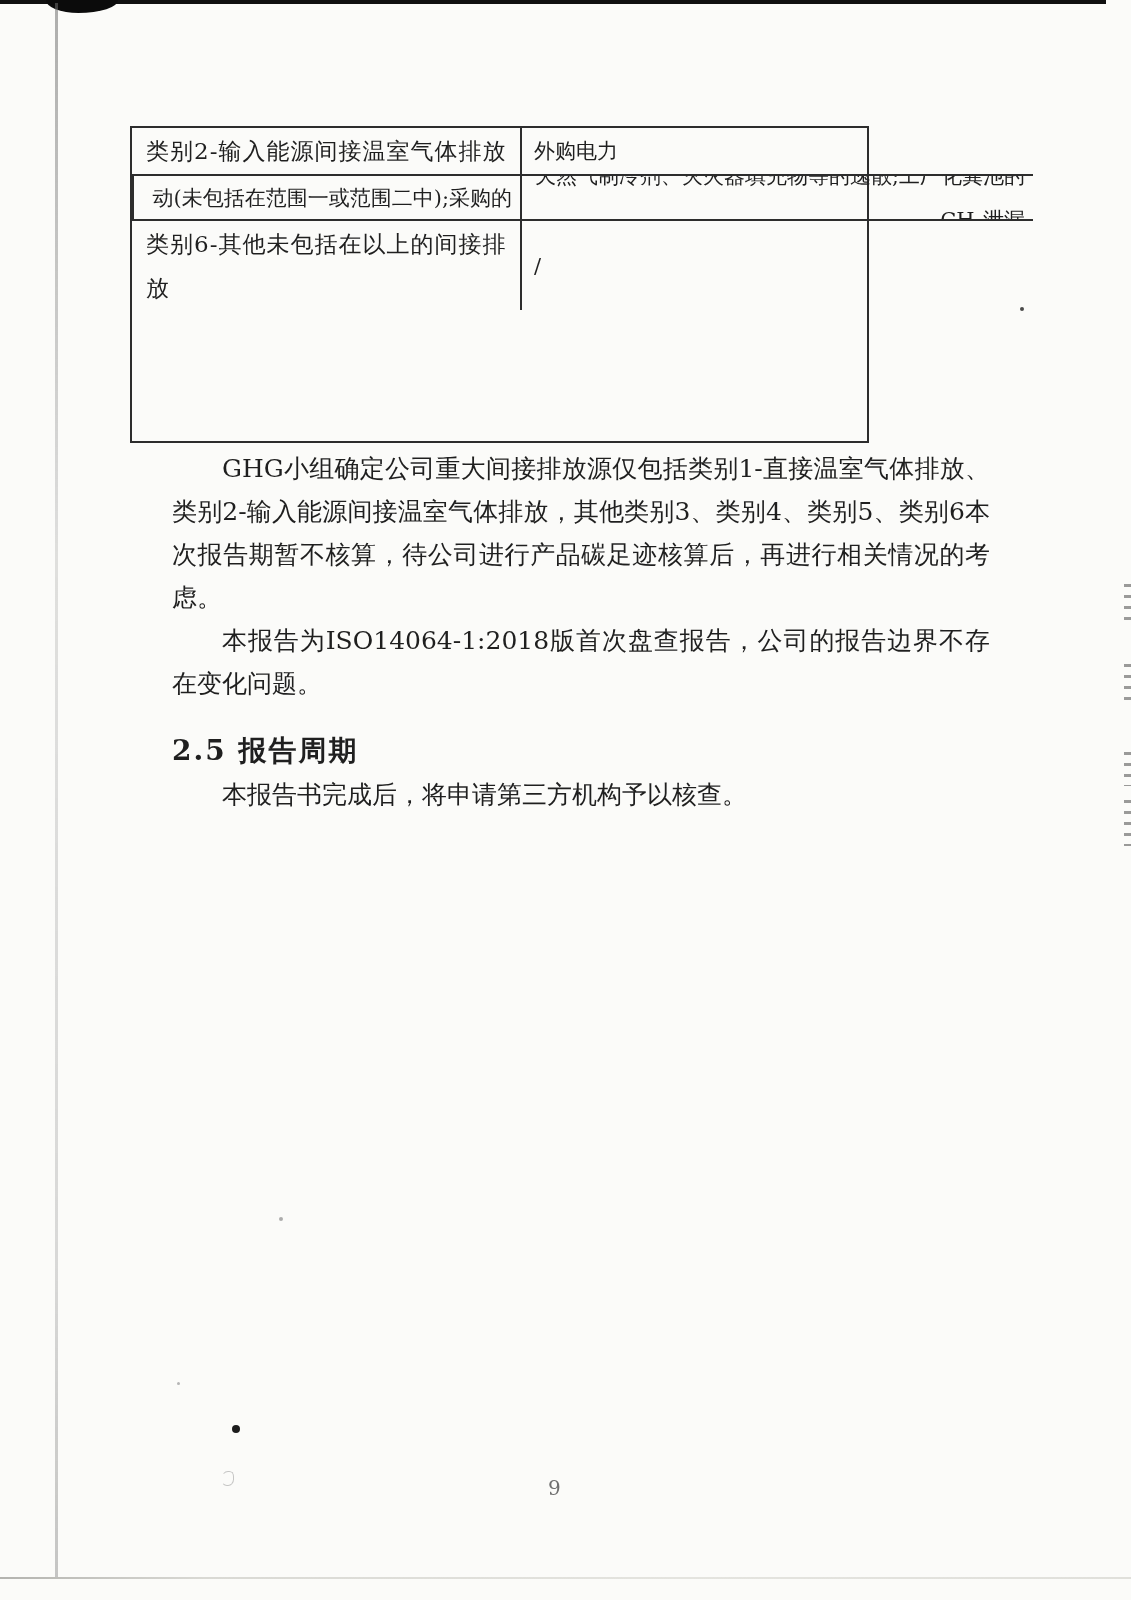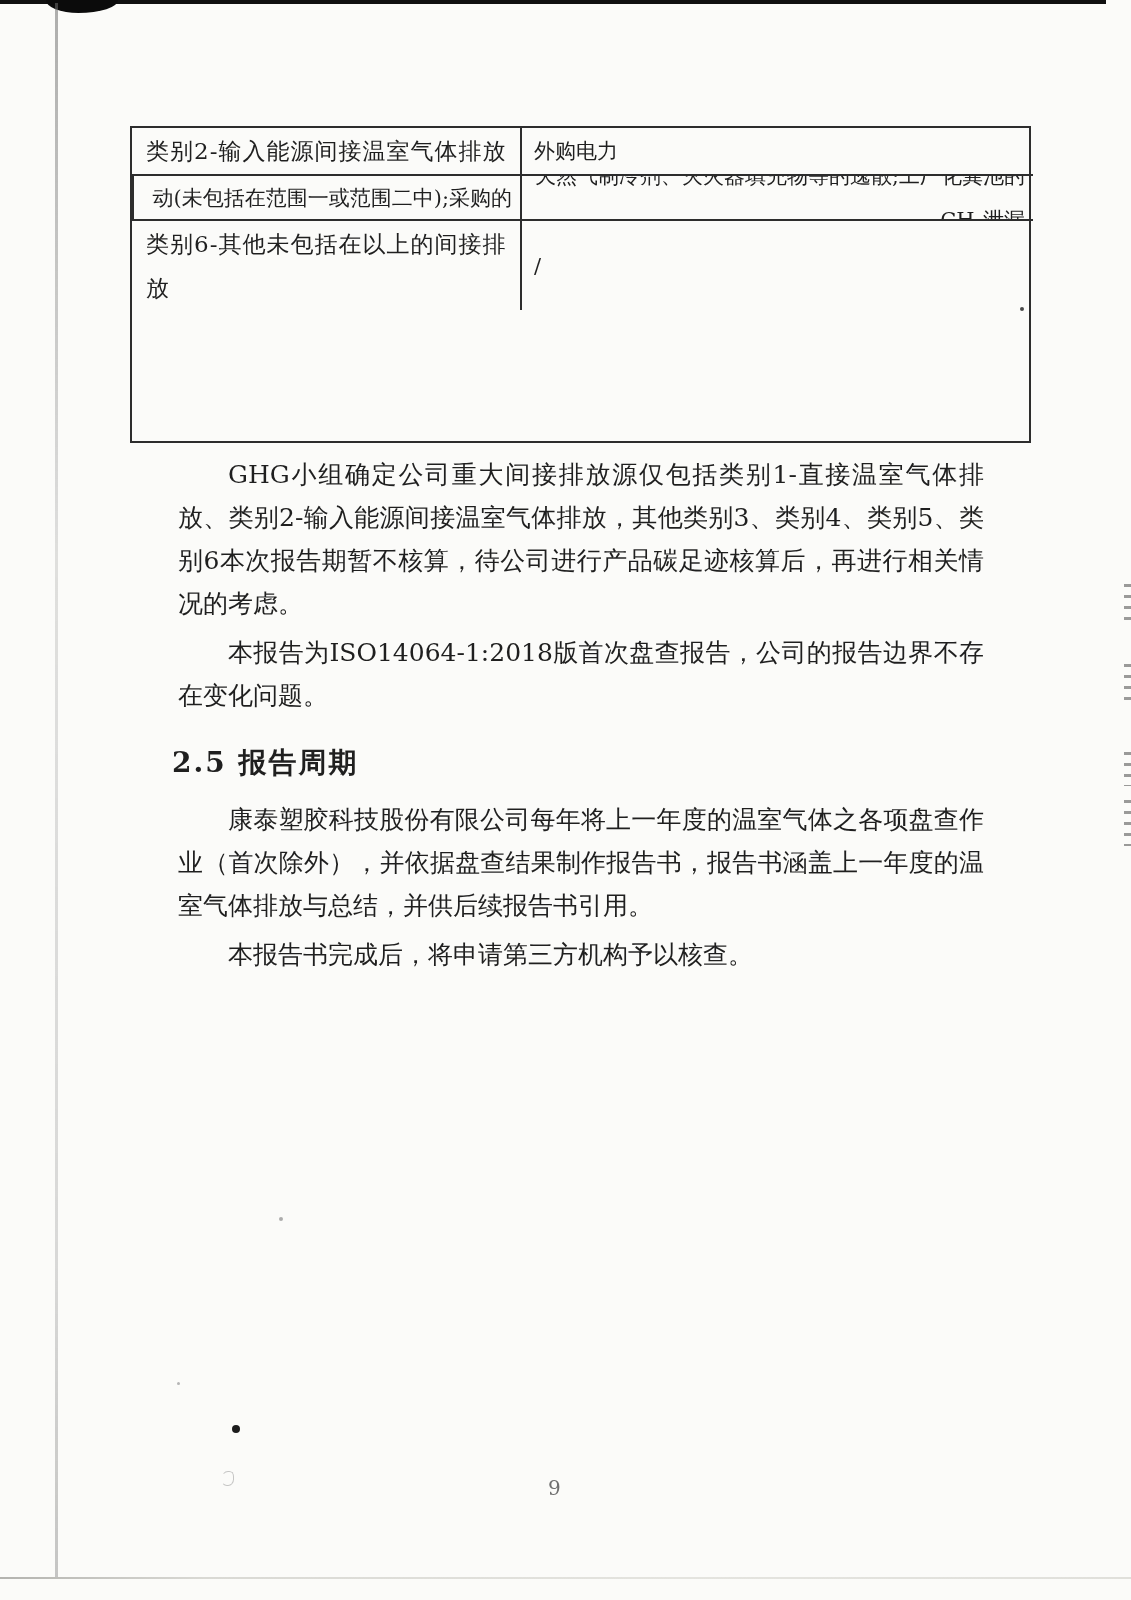--- a/index.html
+++ b/index.html
@@ -26,34 +26,34 @@
   .frag-4{top:800px;height:46px;}
   .speck{position:absolute;border-radius:50%;}
   .speck-a{left:232px;top:1425px;width:8px;height:8px;background:#1c1c1c;}
   .speck-b{left:221px;top:1471px;width:11px;height:13px;border:1px solid #9a9a9a;
     border-left-color:transparent;border-radius:60% 40% 50% 50%;opacity:.55;background:transparent;}
   .speck-c{left:279px;top:1217px;width:4px;height:4px;background:#999;opacity:.8;}
   .speck-d{left:1020px;top:307px;width:4px;height:4px;background:#4a4a4a;}
   .speck-e{left:177px;top:1382px;width:3px;height:3px;background:#b5b5b5;}
   
   .ghg-table{
-    position:absolute;left:130px;top:126px;width:901px;height:317px;
+    position:absolute;left:130px;top:126px;width:739px;height:317px;
     display:grid;grid-template-columns:388px 513px;grid-template-rows:46px 45px 91px 90px 45px;
     border:2px solid #2d2d2d;box-sizing:border-box;
   }
   .cell{border-top:2px solid #2d2d2d;box-sizing:border-box;display:flex;align-items:center;
     overflow:hidden;}
   .cell.row-first{border-top:none;}
   .cell.c1{font-size:23px;line-height:44px;padding:0 10px 0 14px;letter-spacing:1px;}
   .cell.c2{border-left:2px solid #2d2d2d;font-size:21px;line-height:44px;padding:0 8px 0 12px;text-align:right;}
   .cell span{display:block;}
   
   .text-block{position:absolute;left:172px;top:447px;width:818px;
     font-size:25px;line-height:43px;text-align:justify;}
-  .text-block p{margin:6px;text-indent:2em;}
+  .text-block p{margin:0;text-indent:2em;}
   .section-heading{margin:27px 0 4px 0;font-size:28px;line-height:37px;font-weight:bold;
     letter-spacing:2px;text-indent:0;text-align:left;}
   .para-after-heading{margin-top:17px !important;}
   
   .page-number{position:absolute;left:548px;top:1476px;font-size:20px;color:#6f6f6f;
     letter-spacing:1px;}
 </style>
 </head>
 <body>
 
@@ -93,17 +93,16 @@
   </div>
   <div class="cell c2">
     <span>/</span>
   </div>
 </div>
 
 <div class="text-block">
   <p>GHG小组确定公司重大间接排放源仅包括类别1-直接温室气体排放、类别2-输入能源间接温室气体排放，其他类别3、类别4、类别5、类别6本次报告期暂不核算，待公司进行产品碳足迹核算后，再进行相关情况的考虑。</p>
   <p>本报告为ISO14064-1:2018版首次盘查报告，公司的报告边界不存在变化问题。</p>
   <h2 class="section-heading">2.5 报告周期</h2>
-  <p class="para-after-heading">康泰塑胶科技股份有限公司每年将上一年度的温室气体之各项盘查作业（首次除外），并依据盘查结果制作报告书，报告书涵盖上一年度的温室气体排放与总结，并供后续报告书引用。</p>
   <p>本报告书完成后，将申请第三方机构予以核查。</p>
 </div>
 
 <div class="page-number">9</div>
 
 </body></html>

